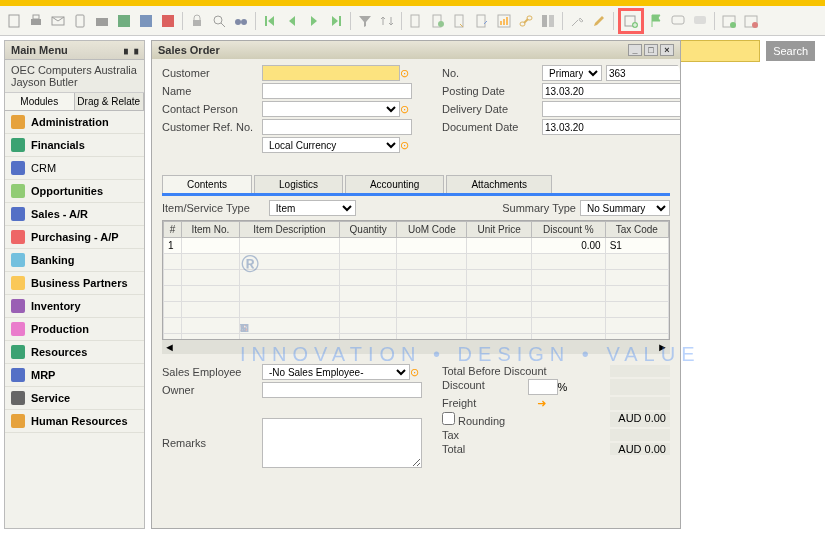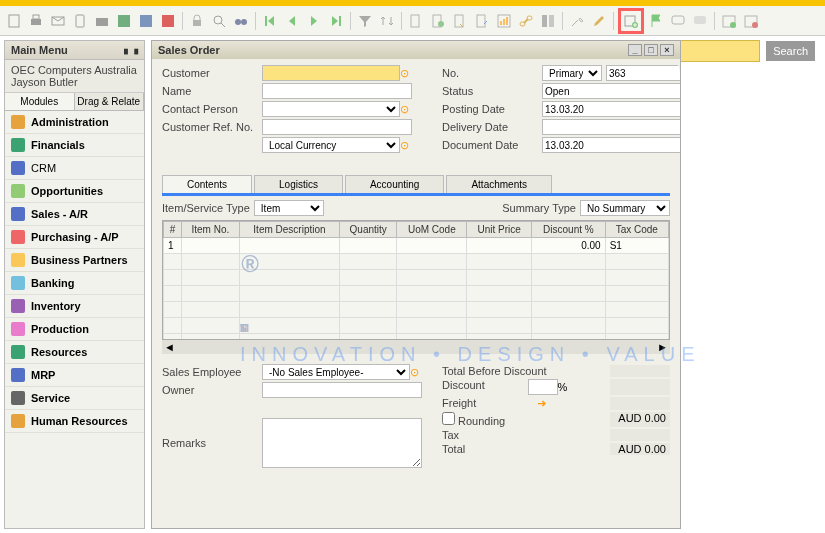--- a/index.html
+++ b/index.html
@@ -316,26 +316,26 @@
         </div>
         <div class="menu-item bold">
           <span class="menu-icon" style="background:#5470c6;border-radius:2px;"></span>
           <span>Sales - A/R</span>
         </div>
         <div class="menu-item bold">
           <span class="menu-icon" style="background:#ee6666;border-radius:2px;"></span>
           <span>Purchasing - A/P</span>
         </div>
         <div class="menu-item bold">
+          <span class="menu-icon" style="background:#73c0de;border-radius:2px;"></span>
+          <span>Banking</span>
+        </div>
+        <div class="menu-item bold">
           <span class="menu-icon" style="background:#fac858;border-radius:2px;"></span>
           <span>Business Partners</span>
-        </div>
-        <div class="menu-item bold">
-          <span class="menu-icon" style="background:#73c0de;border-radius:2px;"></span>
-          <span>Banking</span>
         </div>
         <div class="menu-item bold">
           <span class="menu-icon" style="background:#9a60b4;border-radius:2px;"></span>
           <span>Inventory</span>
         </div>
         <div class="menu-item bold">
           <span class="menu-icon" style="background:#ea7ccc;border-radius:2px;"></span>
           <span>Production</span>
         </div>
         <div class="menu-item bold">
@@ -393,24 +393,20 @@
               <span class="arrow-icon">⊙</span>
             </div>
           </div>
         <div class="fcol" id="right-fields">
             <div class="frow">
               <div class="flabel">No.</div>
               <select class="finput sel" style="width:60px;margin-right:4px;"><option>Primary</option></select>
               <input class="finput" value="363" style="">
             </div>
             <div class="frow">
-              <div class="flabel">Status</div>
-              <input class="finput" value="Open" style="">
-            </div>
-            <div class="frow">
               <div class="flabel">Posting Date</div>
               <input class="finput" value="13.03.20" style="">
             </div>
             <div class="frow">
               <div class="flabel">Delivery Date</div>
               <input class="finput" value="" style="">
             </div>
             <div class="frow">
               <div class="flabel">Document Date</div>
               <input class="finput" value="13.03.20" style="">
@@ -420,21 +416,21 @@
 
       <div class="inner-tabs" id="inner-tabs">
           <div class="inner-tab active">Contents</div>
           <div class="inner-tab">Logistics</div>
           <div class="inner-tab">Accounting</div>
           <div class="inner-tab">Attachments</div>
         </div>
 
       <div class="grid-controls">
         <span class="gc-label">Item/Service Type</span>
-        <select class="gc-sel" style="width:70px;"><option>Item</option></select>
+        <select class="gc-sel" style="width:87px;margin-left:15px;"><option>Item</option></select>
         <span style="flex:1"></span>
         <span class="gc-label">Summary Type</span>
         <select class="gc-sel" style="width:90px;"><option>No Summary</option></select>
       </div>
 
       <div class="grid-scroll">
         <table class="grid">
           <thead>
               <tr id="grid-head">
                 <th>#</th>

